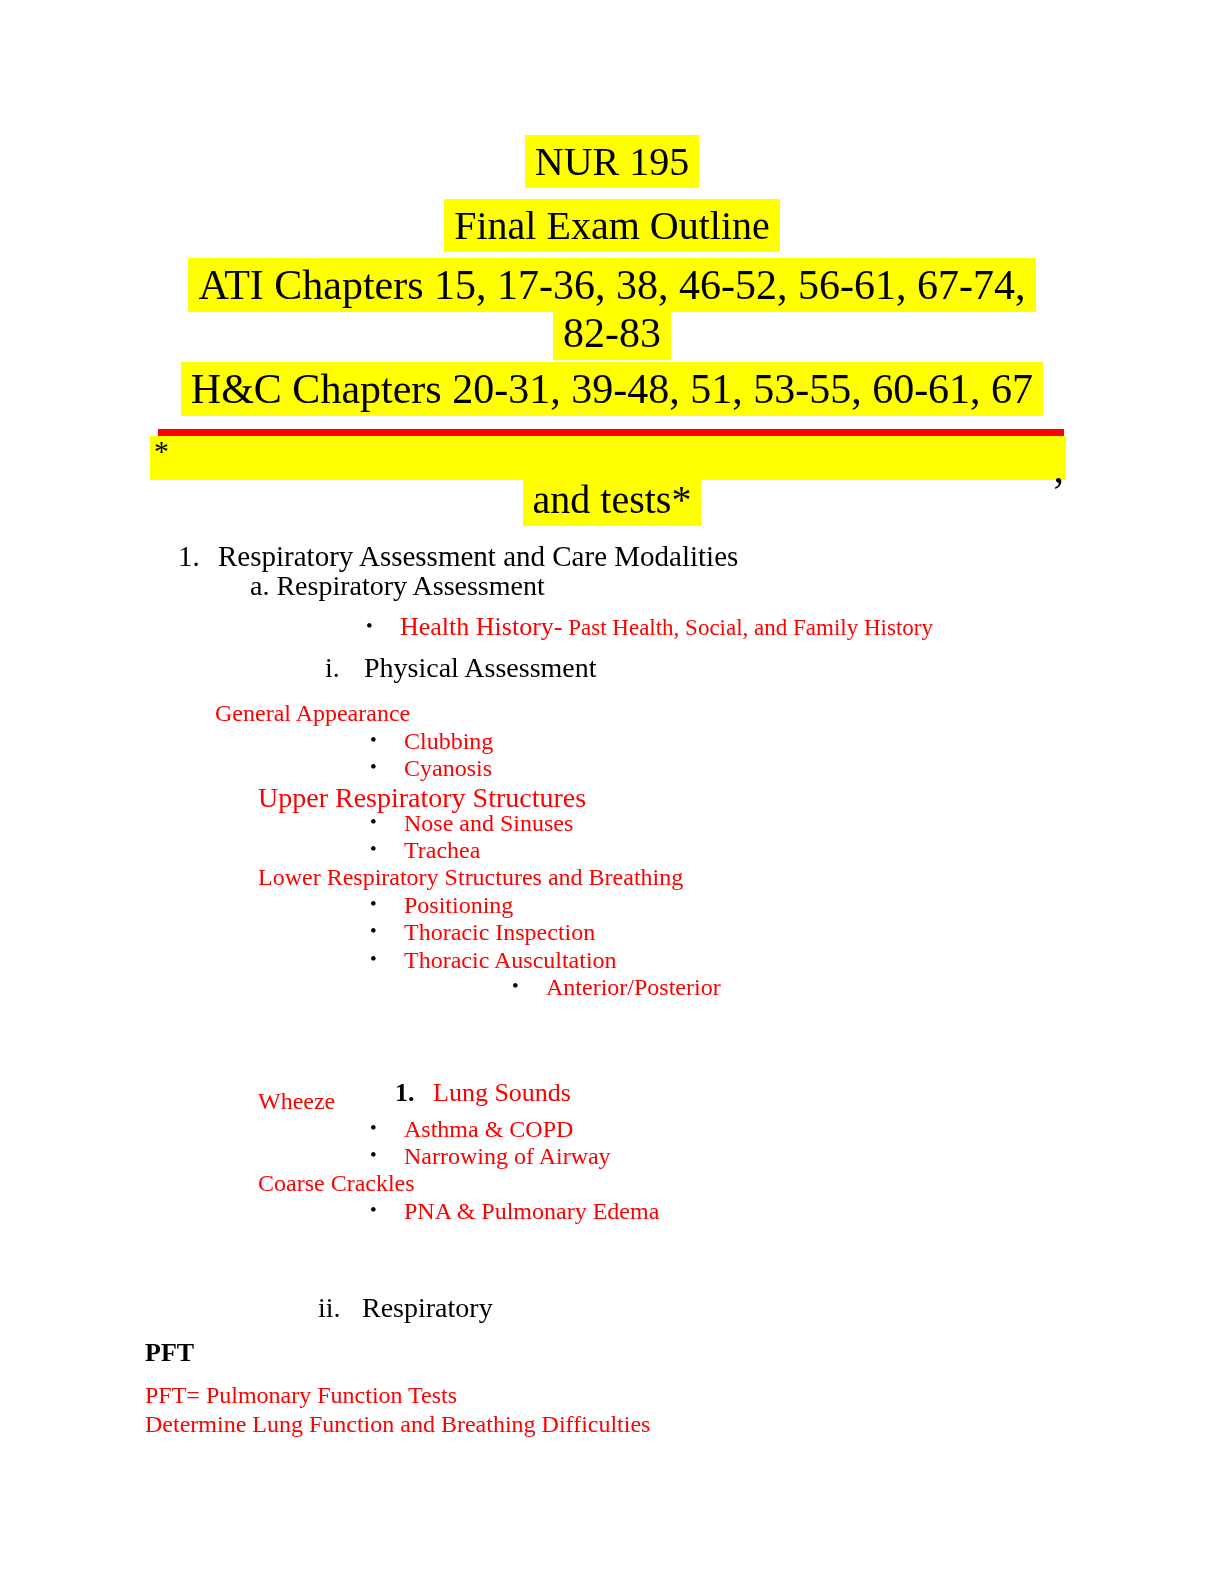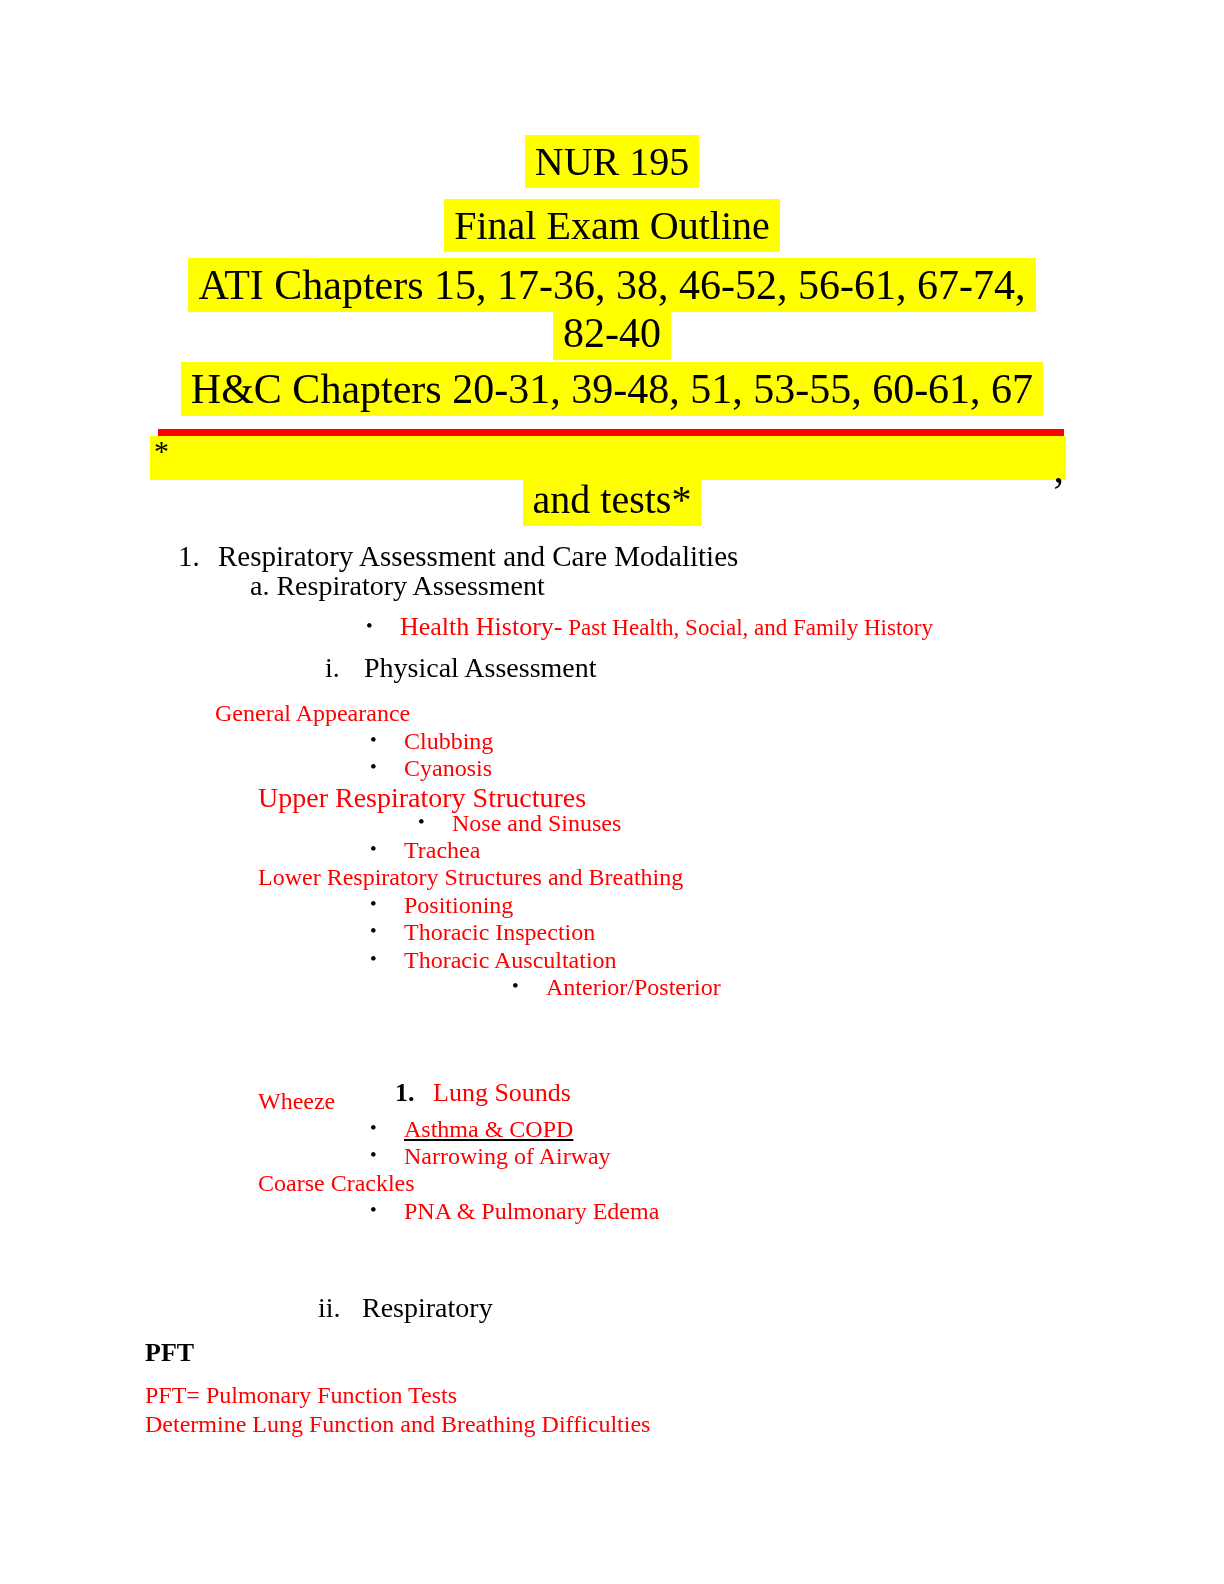--- a/index.html
+++ b/index.html
@@ -89,21 +89,21 @@
 
   <div class="center-line fs-h1" style="top:204px;">
     <mark class="hl">Final Exam Outline</mark>
   </div>
 
   <div class="center-line fs-h2" style="top:262px;text-align:center;">
     <mark class="hl">ATI Chapters 15, 17-36, 38, 46-52, 56-61, 67-74,</mark>
   </div>
 
   <div class="center-line fs-h2" style="top:310px;">
-    <mark class="hl">82-40</mark>
+    <mark class="hl">82-83</mark>
   </div>
 
   <div class="center-line fs-h2" style="top:366px;">
     <mark class="hl">H&amp;C Chapters 20-31, 39-48, 51, 53-55, 60-61, 67</mark>
   </div>
 
   <div id="red-rule"></div>
   <div id="redacted-block">
     <span id="redacted-star">*</span>
     <span id="redacted-comma">,</span>
@@ -139,21 +139,21 @@
   </div>
 
   <div class="line" style="left:370px; top:755px; font-size:24px;">
     <span class="bullet">•</span><span class="red">Cyanosis</span>
   </div>
 
   <div class="line red" style="left:258px; top:782px; font-size:28px;">
     <span>Upper Respiratory Structures</span>
   </div>
 
-  <div class="line" style="left:370px; top:810px; font-size:24px;margin-left:48px;">
+  <div class="line" style="left:370px; top:810px; font-size:24px;">
     <span class="bullet">•</span><span class="red">Nose and Sinuses</span>
   </div>
 
   <div class="line" style="left:370px; top:837px; font-size:24px;">
     <span class="bullet">•</span><span class="red">Trachea</span>
   </div>
 
   <div class="line red" style="left:258px; top:864px; font-size:24px;">
     <span>Lower Respiratory Structures and Breathing</span>
   </div>
@@ -175,21 +175,21 @@
   </div>
 
   <div class="line" style="left:395px; top:1040px; font-size:26px;margin-top:38px;">
     <span class="num bold" style="width:38px;">1.</span><span class="red">Lung Sounds</span>
   </div>
 
   <div class="line red" style="left:258px; top:1088px; font-size:24px;">
     <span>Wheeze</span>
   </div>
 
-  <div class="line" style="left:370px; top:1116px; font-size:24px;text-decoration:underline;">
+  <div class="line" style="left:370px; top:1116px; font-size:24px;">
     <span class="bullet">•</span><span class="red">Asthma &amp; COPD</span>
   </div>
 
   <div class="line" style="left:370px; top:1143px; font-size:24px;">
     <span class="bullet">•</span><span class="red">Narrowing of Airway</span>
   </div>
 
   <div class="line red" style="left:258px; top:1170px; font-size:24px;">
     <span>Coarse Crackles</span>
   </div>

